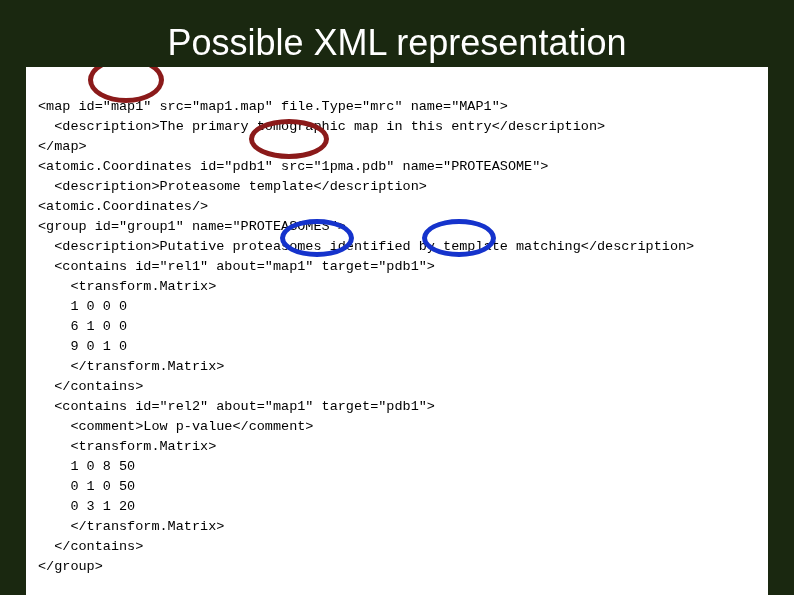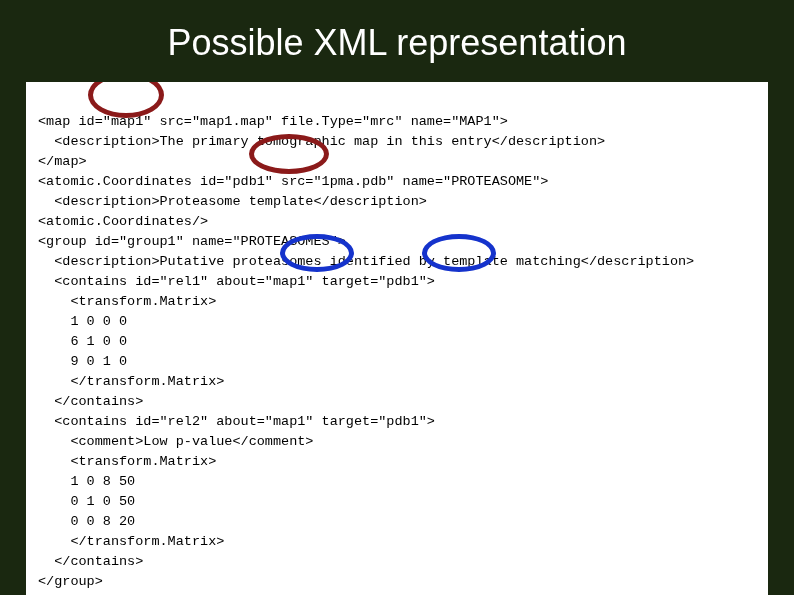--- a/index.html
+++ b/index.html
@@ -14,21 +14,21 @@
   .slide {
     width: 794px;
     height: 595px;
     position: relative;
   }
   .title {
     color: #ffffff;
     font-size: 36px;
     text-align: center;
     padding-top: 22px;
-    padding-bottom: 18px;
+    padding-bottom: 3px;
     font-weight: normal;
   }
   .code-box {
     background: #ffffff;
     margin: 0 26px;
     padding: 10px 12px 14px 12px;
     font-family: "Courier New", Courier, monospace;
     font-size: 13.5px;
     line-height: 20px;
     color: #000000;
@@ -79,21 +79,21 @@
 <span>    1 0 0 0</span>
 <span>    6 1 0 0</span>
 <span>    9 0 1 0</span>
 <span>    &lt;/transform.Matrix&gt;</span>
 <span>  &lt;/contains&gt;</span>
 <span>  &lt;contains id="rel2" about="map1" target="pdb1"&gt;</span>
 <span>    &lt;comment&gt;Low p-value&lt;/comment&gt;</span>
 <span>    &lt;transform.Matrix&gt;</span>
 <span>    1 0 8 50</span>
 <span>    0 1 0 50</span>
-<span>    0 0 8 20</span>
+<span>    0 3 1 20</span>
 <span>    &lt;/transform.Matrix&gt;</span>
 <span>  &lt;/contains&gt;</span>
 <span>&lt;/group&gt;</span>
     <div id="ov1" class="oval oval-red" title="map1"></div>
     <div id="ov2" class="oval oval-red" title="pdb1"></div>
     <div id="ov3" class="oval oval-blue" title="map1"></div>
     <div id="ov4" class="oval oval-blue" title="pdb1"></div>
   </div>
 
 </div>

